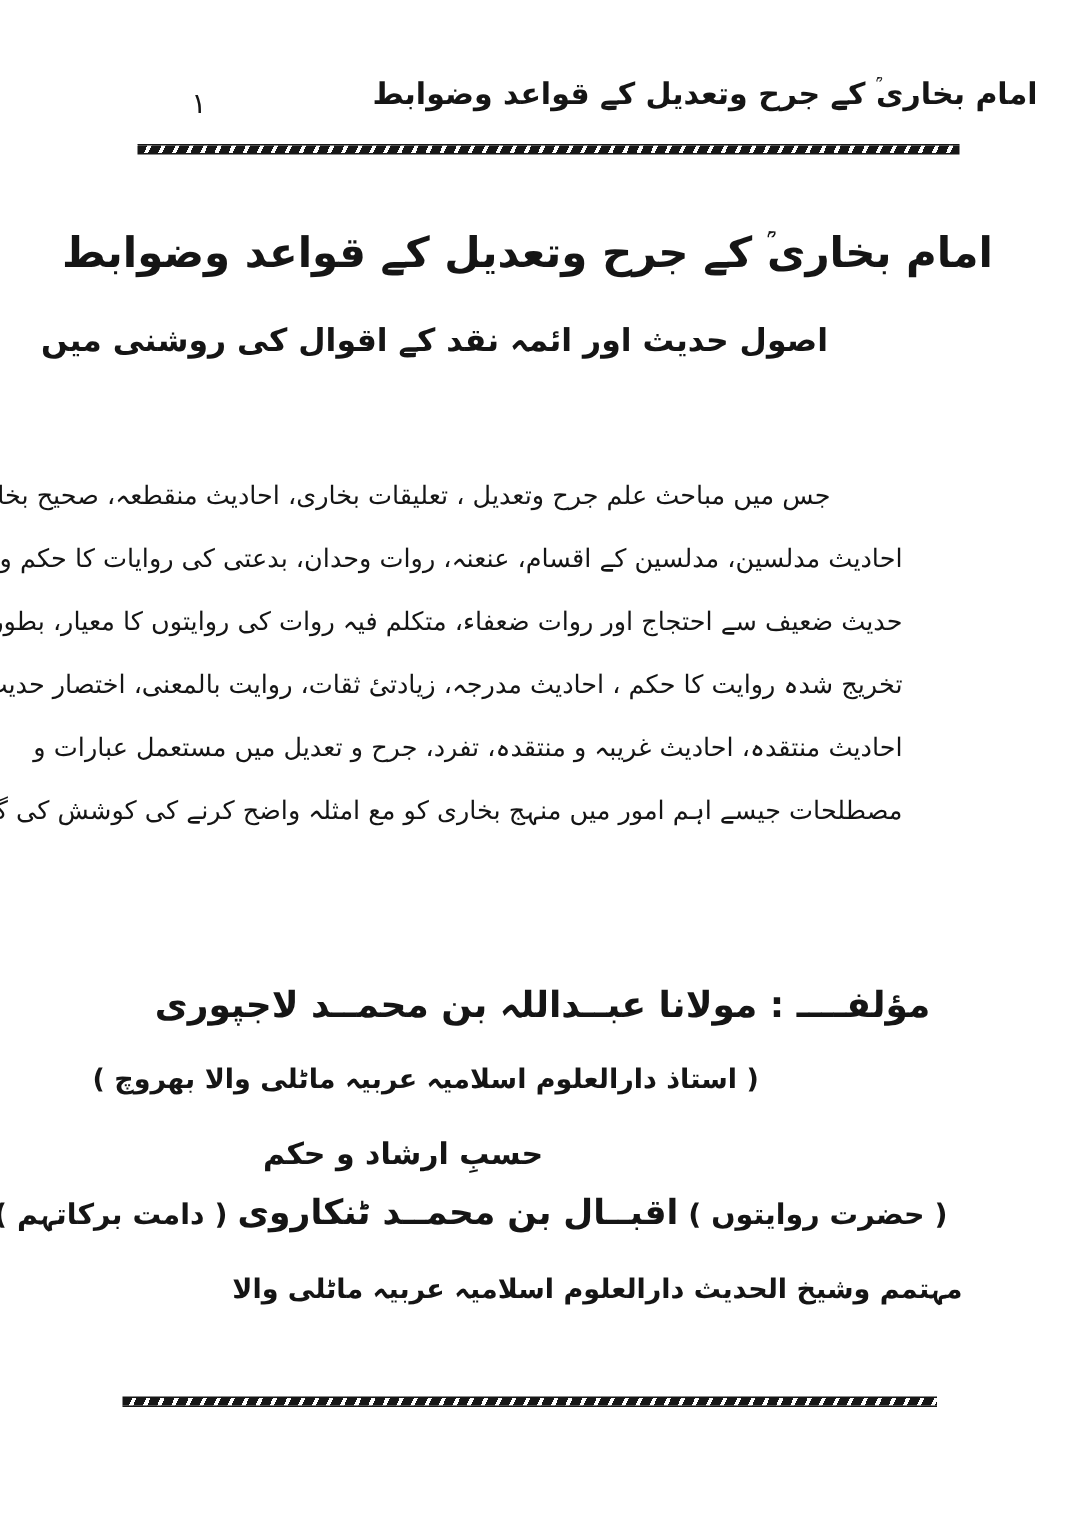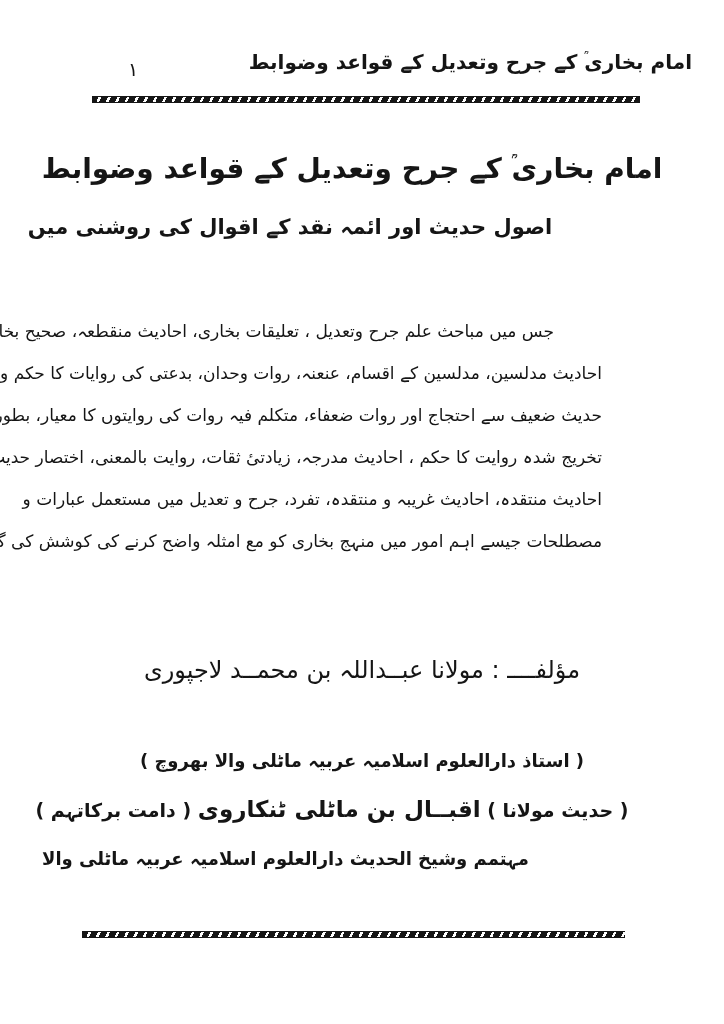--- a/index.html
+++ b/index.html
@@ -51,46 +51,46 @@
     height:42px;line-height:42px;
     text-align:justify;
     text-align-last:justify;
     white-space:nowrap;
   }
   .body-line.first{padding-right:48px;}
   .body-line.last{text-align-last:right;}
   .author-name{
     top:656px;left:62px;width:600px;
     text-align:center;
-    font-size:24px;font-weight:normal;
+    font-size:24px;font-weight:bold;
     white-space:nowrap;
   }
   .author-role{
-    top:750px;left:62px;width:600px;
-    text-align:center;
+    top:708px;left:62px;width:600px;
+    text-align:left;
     font-size:18px;font-weight:bold;
     white-space:nowrap;
   }
   .directive{
     top:757px;left:0;width:724px;
     text-align:center;
     padding-right:186px;box-sizing:border-box;
     font-size:20px;font-weight:bold;
     white-space:nowrap;
   }
   .patron-name{
     top:796px;left:32px;width:600px;
     text-align:center;
     font-size:23px;font-weight:bold;
     white-space:nowrap;
   }
   .patron-name .paren{font-size:19px;font-weight:bold;}
   .patron-role{
     top:848px;left:42px;width:600px;
-    text-align:left;
+    text-align:right;
     font-size:18px;font-weight:bold;
     white-space:nowrap;
   }
   .rule-top{top:96px;right:84px;width:548px;}
   .rule-bottom{top:931px;right:99px;width:543px;}
 </style>
 </head>
 <body>
 
 <div class="page">
@@ -110,20 +110,21 @@
     <div class="body-line">احادیث مدلسین، مدلسین کے اقسام، عنعنہ، روات وحدان، بدعتی کی روایات کا حکم ومعیار،</div>
     <div class="body-line">حدیث ضعیف سے احتجاج اور روات ضعفاء، متکلم فیہ روات کی روایتوں کا معیار، بطور متابعت</div>
     <div class="body-line">تخریج شدہ روایت کا حکم ، احادیث مدرجہ، زیادتیٔ ثقات، روایت بالمعنی، اختصار حدیث،</div>
     <div class="body-line">احادیث منتقدہ، احادیث غریبہ و منتقدہ، تفرد، جرح و تعدیل میں مستعمل عبارات و</div>
     <div class="body-line last">مصطلحات جیسے اہم امور میں منہج بخاری کو مع امثلہ واضح کرنے کی کوشش کی گئی ہے۔</div>
   </div>
 
   <div class="abs author-name">مؤلفــــ : مولانا عبــداللہ بن محمــد لاجپوری</div>
   <div class="abs author-role">( استاذ دارالعلوم اسلامیہ عربیہ ماٹلی والا بھروچ )</div>
 
+  <div class="abs directive">حسبِ ارشاد و حکم</div>
 
-  <div class="abs patron-name"><span class="paren">( حدیث مولانا ) </span><span>اقبــال بن ماٹلی ٹنکاروی</span><span class="paren"> ( دامت برکاتہم )</span></div>
+  <div class="abs patron-name"><span class="paren">( حضرت روایتوں ) </span><span>اقبــال بن محمــد ٹنکاروی</span><span class="paren"> ( دامت برکاتہم )</span></div>
 
   <div class="abs patron-role">مہتمم وشیخ الحدیث دارالعلوم اسلامیہ عربیہ ماٹلی والا</div>
 
   <div class="rule rule-bottom"></div>
 
 </div>
 
 </body></html>

